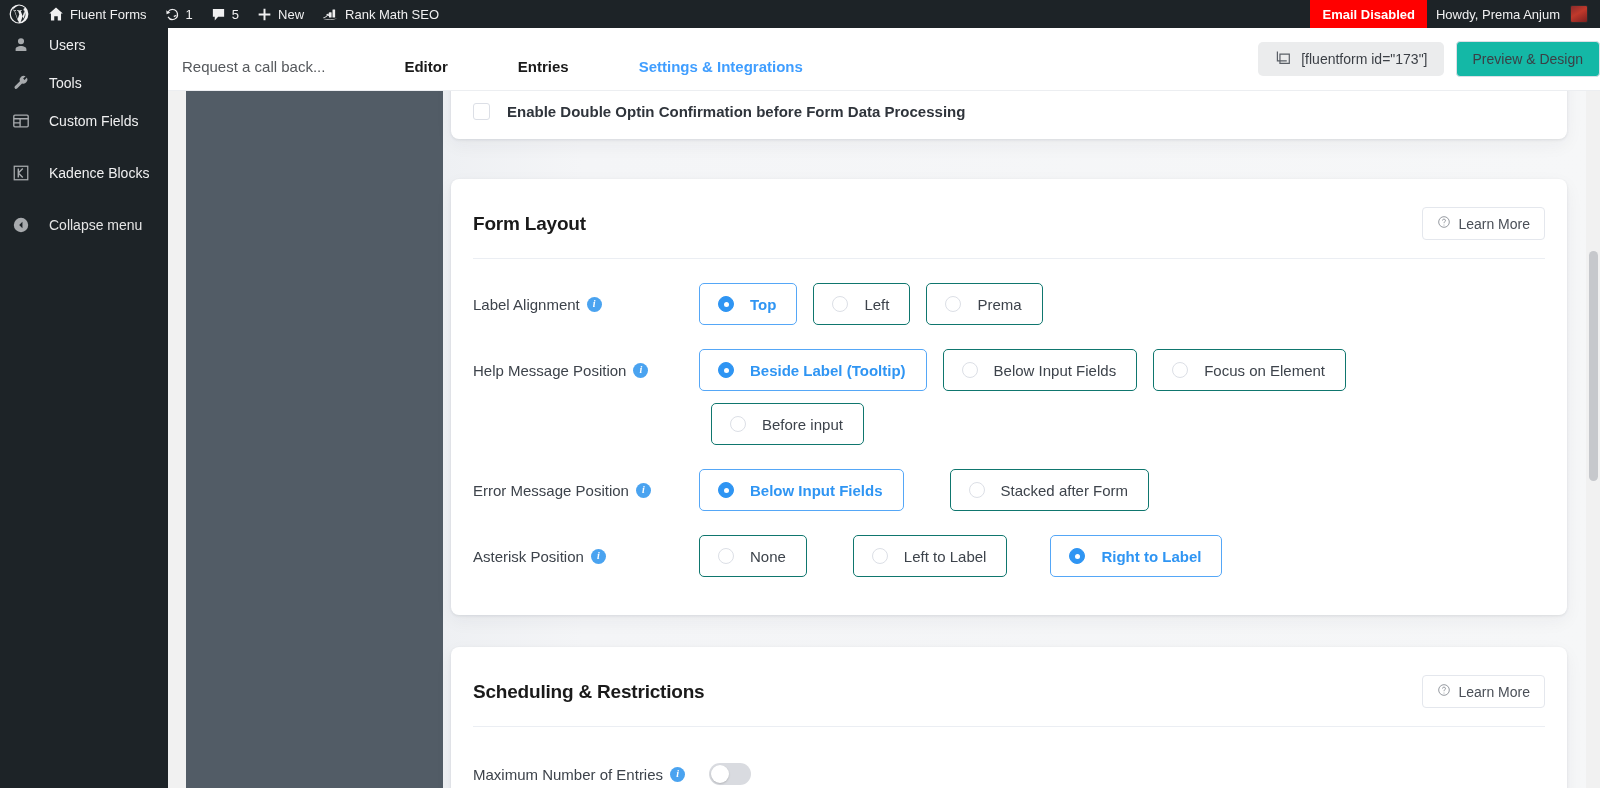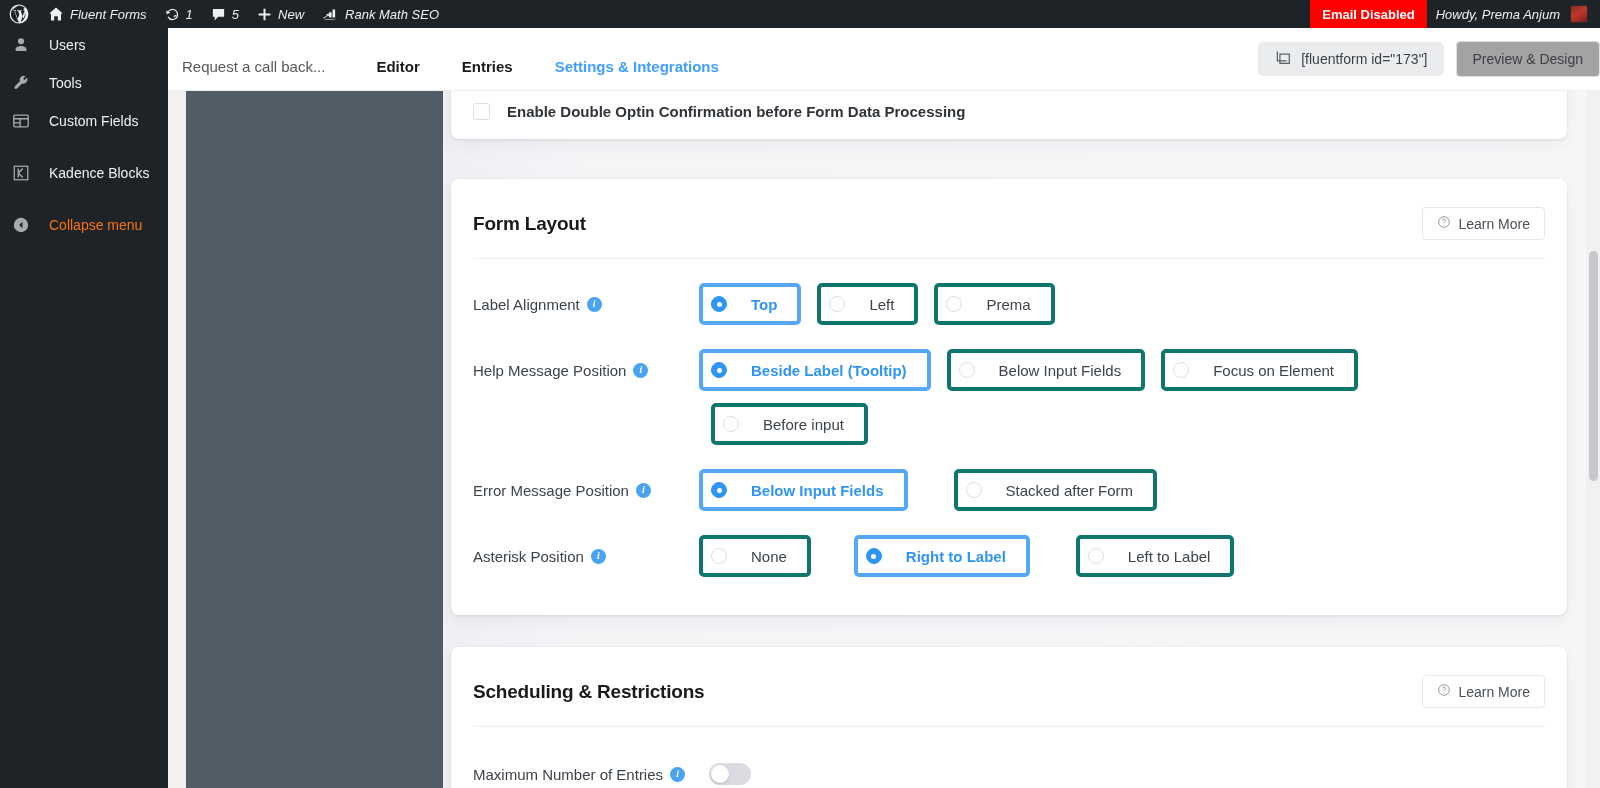--- a/index.html
+++ b/index.html
@@ -11,21 +11,21 @@
 
   
   #adminbar {
     position: absolute; top: 0; left: 0; width: 1600px; height: 28px;
     background: #1d2327; color: #f0f0f1;
     display: flex; align-items: center; font-size: 13px;
     z-index: 50;
   }
   .ab-item {
     display: flex; align-items: center; gap: 6px;
-    height: 28px; padding: 0 9px; color: #f0f0f1; white-space: nowrap; font-style: italic;
+    height: 28px; padding: 0 9px; color: #f0f0f1; white-space: nowrap;
   }
   .ab-wplogo { padding: 0 10px 0 9px; }
   .ab-spacer { flex: 1 1 auto; }
   .ab-email {
     background: #ff0000; color: #fff; font-weight: 700;
     height: 28px; padding: 0 12px; display: flex; align-items: center;
   }
   .ab-howdy { padding-right: 6px; }
   .ab-avatar {
     width: 18px; height: 18px; border-radius: 2px;
@@ -44,49 +44,49 @@
     display: flex; align-items: center; gap: 18px;
     height: 34px; padding: 0 10px 0 11px; color: #f0f0f1;
     margin-bottom: 4px;
   }
   .menu-item .mi-icon {
     width: 20px; height: 20px; display: flex; align-items: center; justify-content: center;
     color: #a7aaad; flex: 0 0 20px;
   }
   .menu-label { line-height: 1; }
   .menu-gap { height: 14px; }
-  .collapse .menu-label { color: #f97316; }
+  .collapse .menu-label { color: #e5e5e5; }
 
   
   #ff-header {
     position: absolute; top: 28px; left: 168px; width: 1432px; height: 63px;
     background: #ffffff; display: flex; align-items: center;
     border-bottom: 1px solid #eceef1;
   }
-  #ff-tabs { display: flex; align-items: flex-end; height: 77px; }
+  #ff-tabs { display: flex; align-items: flex-end; height: 77px; gap: 28px; }
   .ff-tab {
     position: relative; height: 63px; display: flex; align-items: center;
     padding: 0 21px; font-size: 15px; color: #3e4category; white-space: nowrap;
   }
   .ff-formname { color: #55585c; font-size: 15px; padding-left: 14px; padding-right: 30px; }
   .ff-tab.plain { color: #1a1a1a; font-weight: 700; }
   .ff-tab.active { color: #409eff; font-weight: 700; }
   .ff-tab.active::after {
     content: ""; position: absolute; left: 10px; right: 10px; bottom: 0;
     height: 3px; background: #409eff;
   }
   .ff-head-right { margin-left: auto; display: flex; align-items: center; gap: 12px; padding-right: 0px; }
   .ff-shortcode {
     display: flex; align-items: center; gap: 10px;
     background: #ebeced; border-radius: 5px; height: 34px; padding: 0 16px;
     color: #3b3f45; font-size: 14px;
   }
   .ff-preview {
     display: flex; align-items: center; height: 36px; padding: 0 16px;
-    border: 1px solid #dcdfe6; border-radius: 4px; background: #a3a3a3;
+    border: 1px solid #dcdfe6; border-radius: 4px; background: #14b8a6;
     color: #3b3f45; font-size: 14px; white-space: nowrap;
   }
 
   
   #ff-body {
     position: absolute; top: 91px; left: 168px; width: 1432px; height: 697px;
     background: #f1f1f1; overflow: hidden;
   }
   #ff-sidepanel {
     position: absolute; top: 0; left: 18px; width: 257px; height: 697px;
@@ -118,23 +118,23 @@
 
   .row {
     display: flex; align-items: flex-start; padding: 0 22px; margin-top: 22px;
   }
   .row-label {
     width: 226px; flex: 0 0 226px; font-size: 15px; color: #3d434b;
     display: flex; align-items: center; gap: 7px; height: 42px;
   }
   .opts { display: flex; flex-wrap: wrap; gap: 12px 16px; }
   .opt {
-    display: flex; align-items: center; gap: 24px;
-    min-width: 92px; height: 42px; padding: 0 20px 0 8px;
-    border: 4px solid #0f766e; border-radius: 5px; background: #fff;
+    display: flex; align-items: center; gap: 16px;
+    min-width: 92px; height: 42px; padding: 0 20px 0 18px;
+    border: 1px solid #0f766e; border-radius: 5px; background: #fff;
     font-size: 15px; color: #3d434b; white-space: nowrap;
   }
   .opt.sel { border-color: #55a7f7; color: #2f95f3; font-weight: 700; }
   .radio {
     width: 16px; height: 16px; border-radius: 50%;
     border: 1px solid #dcdfe6; background: #fff; flex: 0 0 16px;
     display: flex; align-items: center; justify-content: center;
   }
   .opt.sel .radio { background: #2f95f3; border-color: #2f95f3; }
   .opt.sel .radio::after {
@@ -406,27 +406,27 @@
       <div class="row" style="margin-top:24px;">
         <div class="row-label">
           <span>Asterisk Position</span>
           <span class="info-i">i</span>
         </div>
         <div class="opts">
           <div class="opt">
             <span class="radio"></span>
             <span>None</span>
           </div>
+          <div class="opt" style="margin-left:30px;">
+            <span class="radio"></span>
+            <span>Left to Label</span>
+          </div>
           <div class="opt sel" style="margin-left:27px;">
             <span class="radio"></span>
             <span>Right to Label</span>
-          </div>
-          <div class="opt" style="margin-left:30px;">
-            <span class="radio"></span>
-            <span>Left to Label</span>
           </div>
         </div>
       </div>
     </div>
 
     <div class="card" id="card-sched">
       <div class="card-head">
         <div class="card-title">Scheduling &amp; Restrictions</div>
         <div class="learn-more">
           <span>

